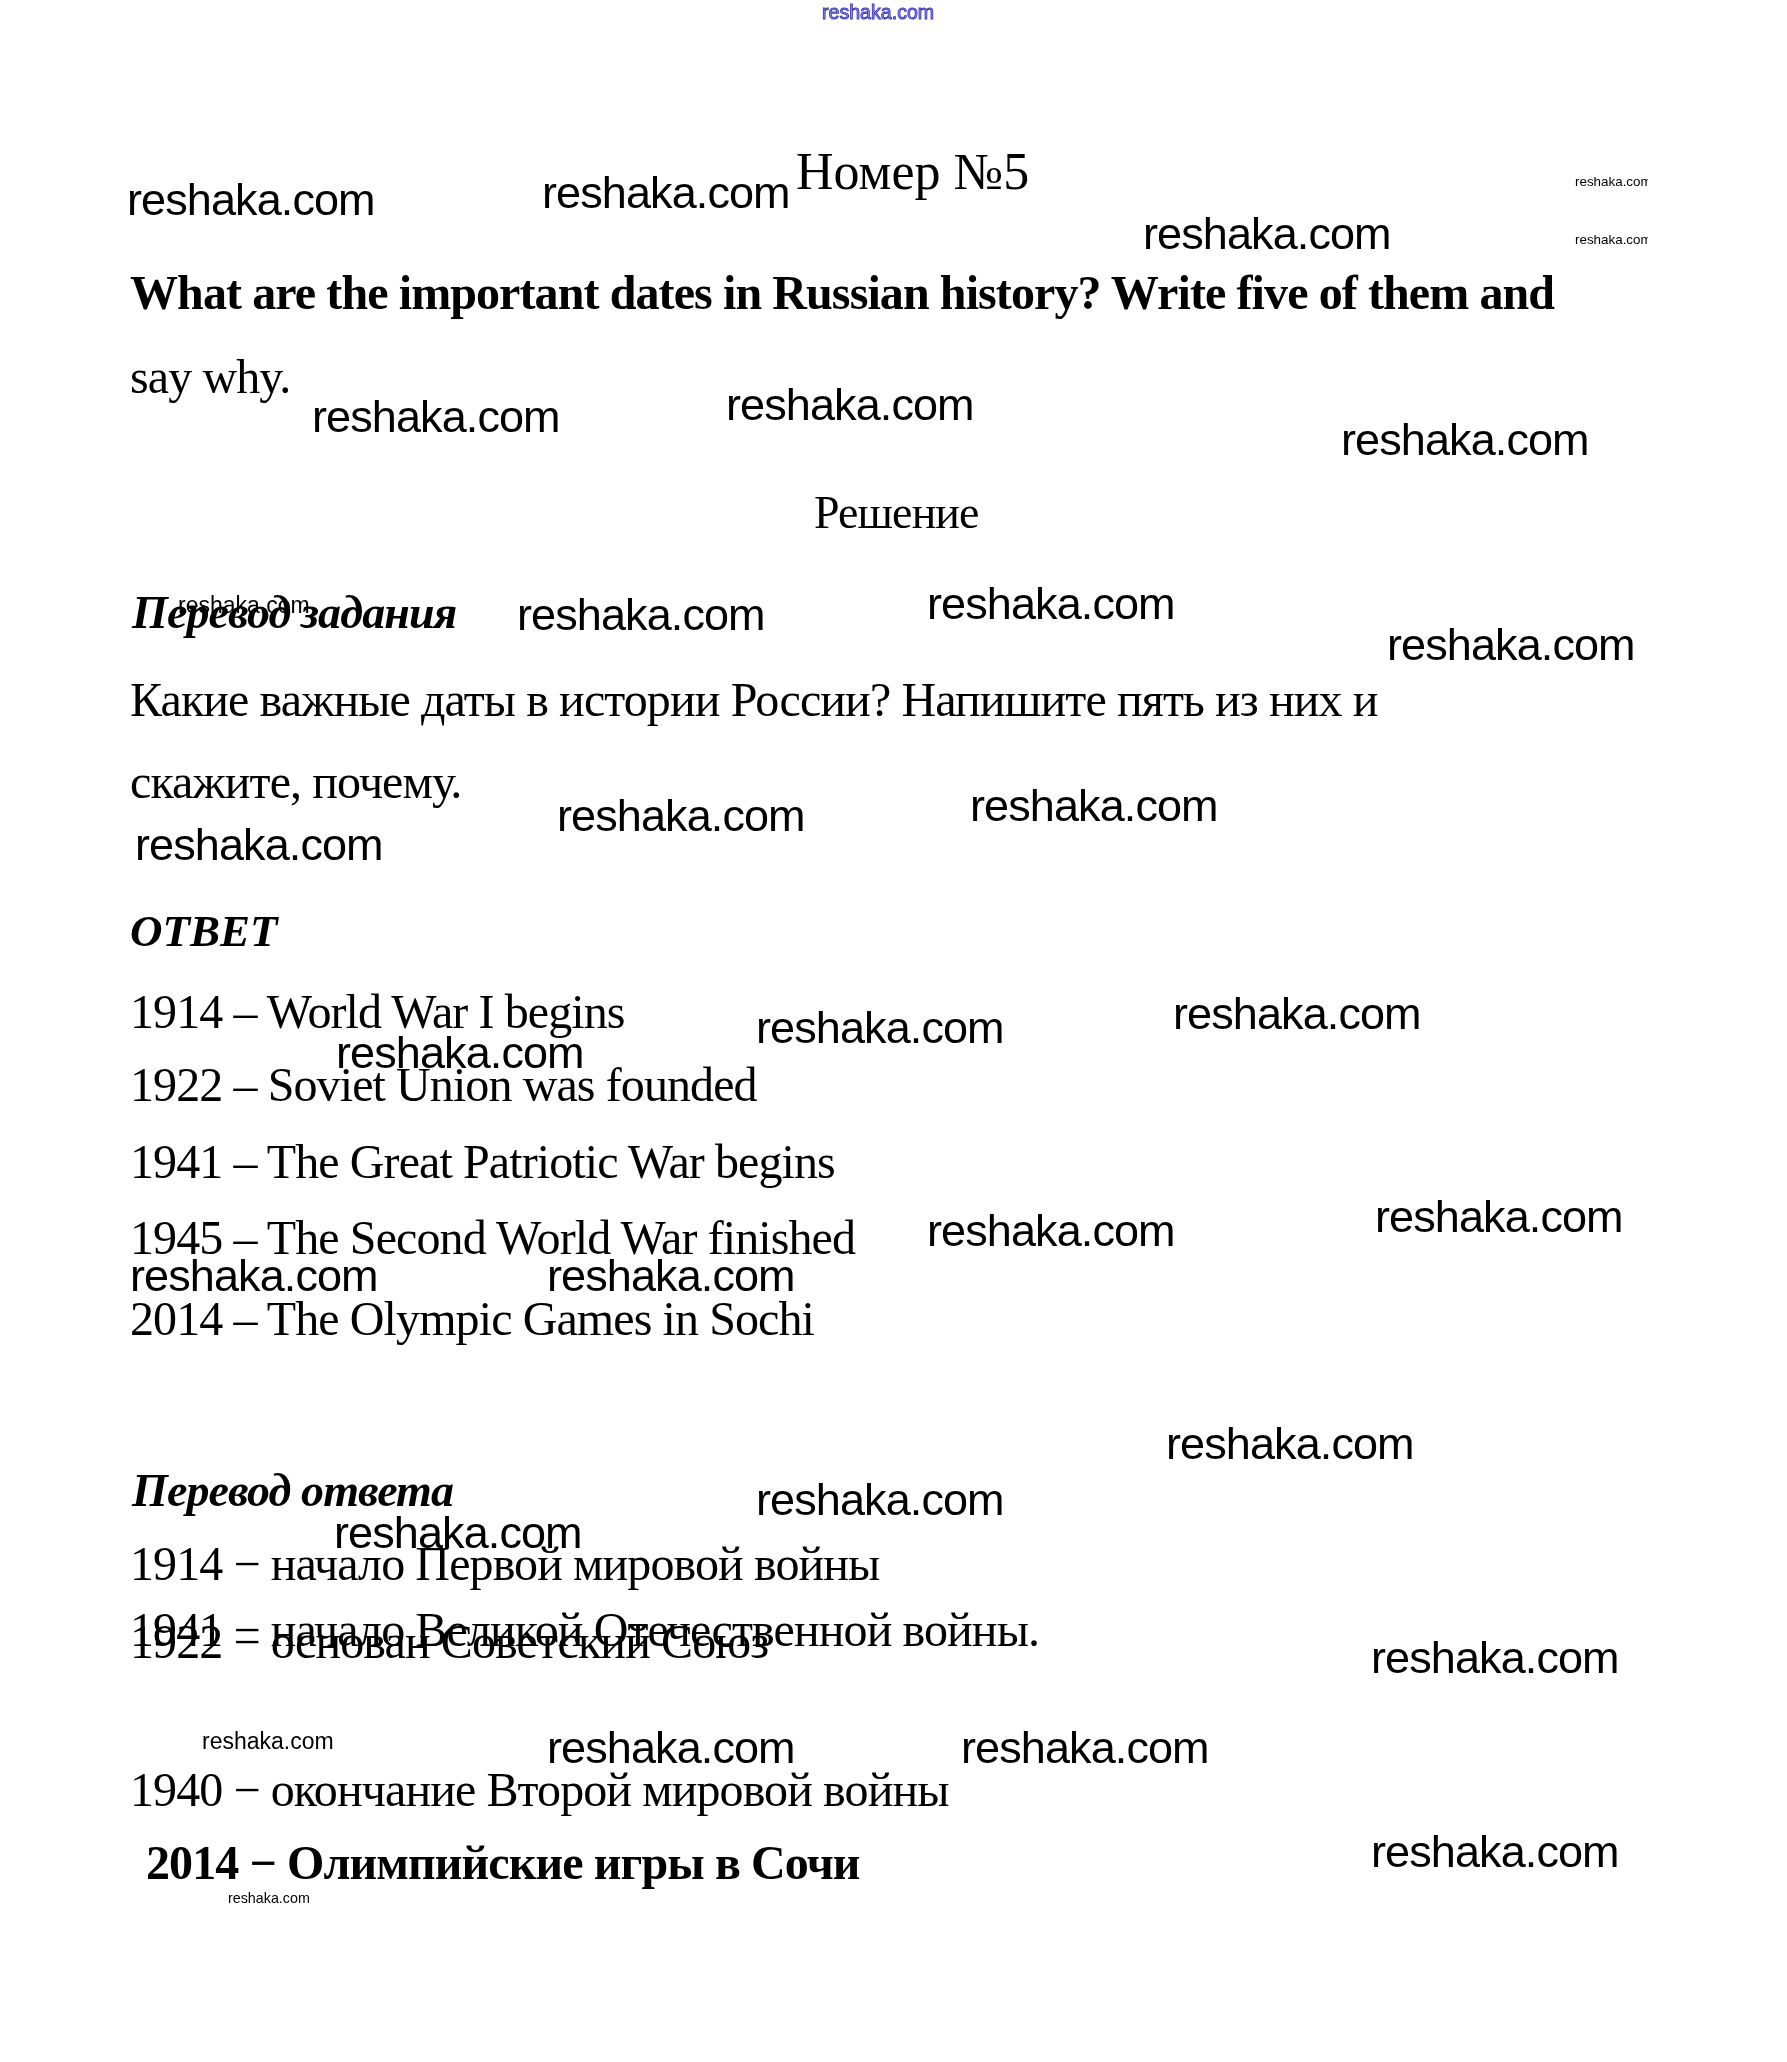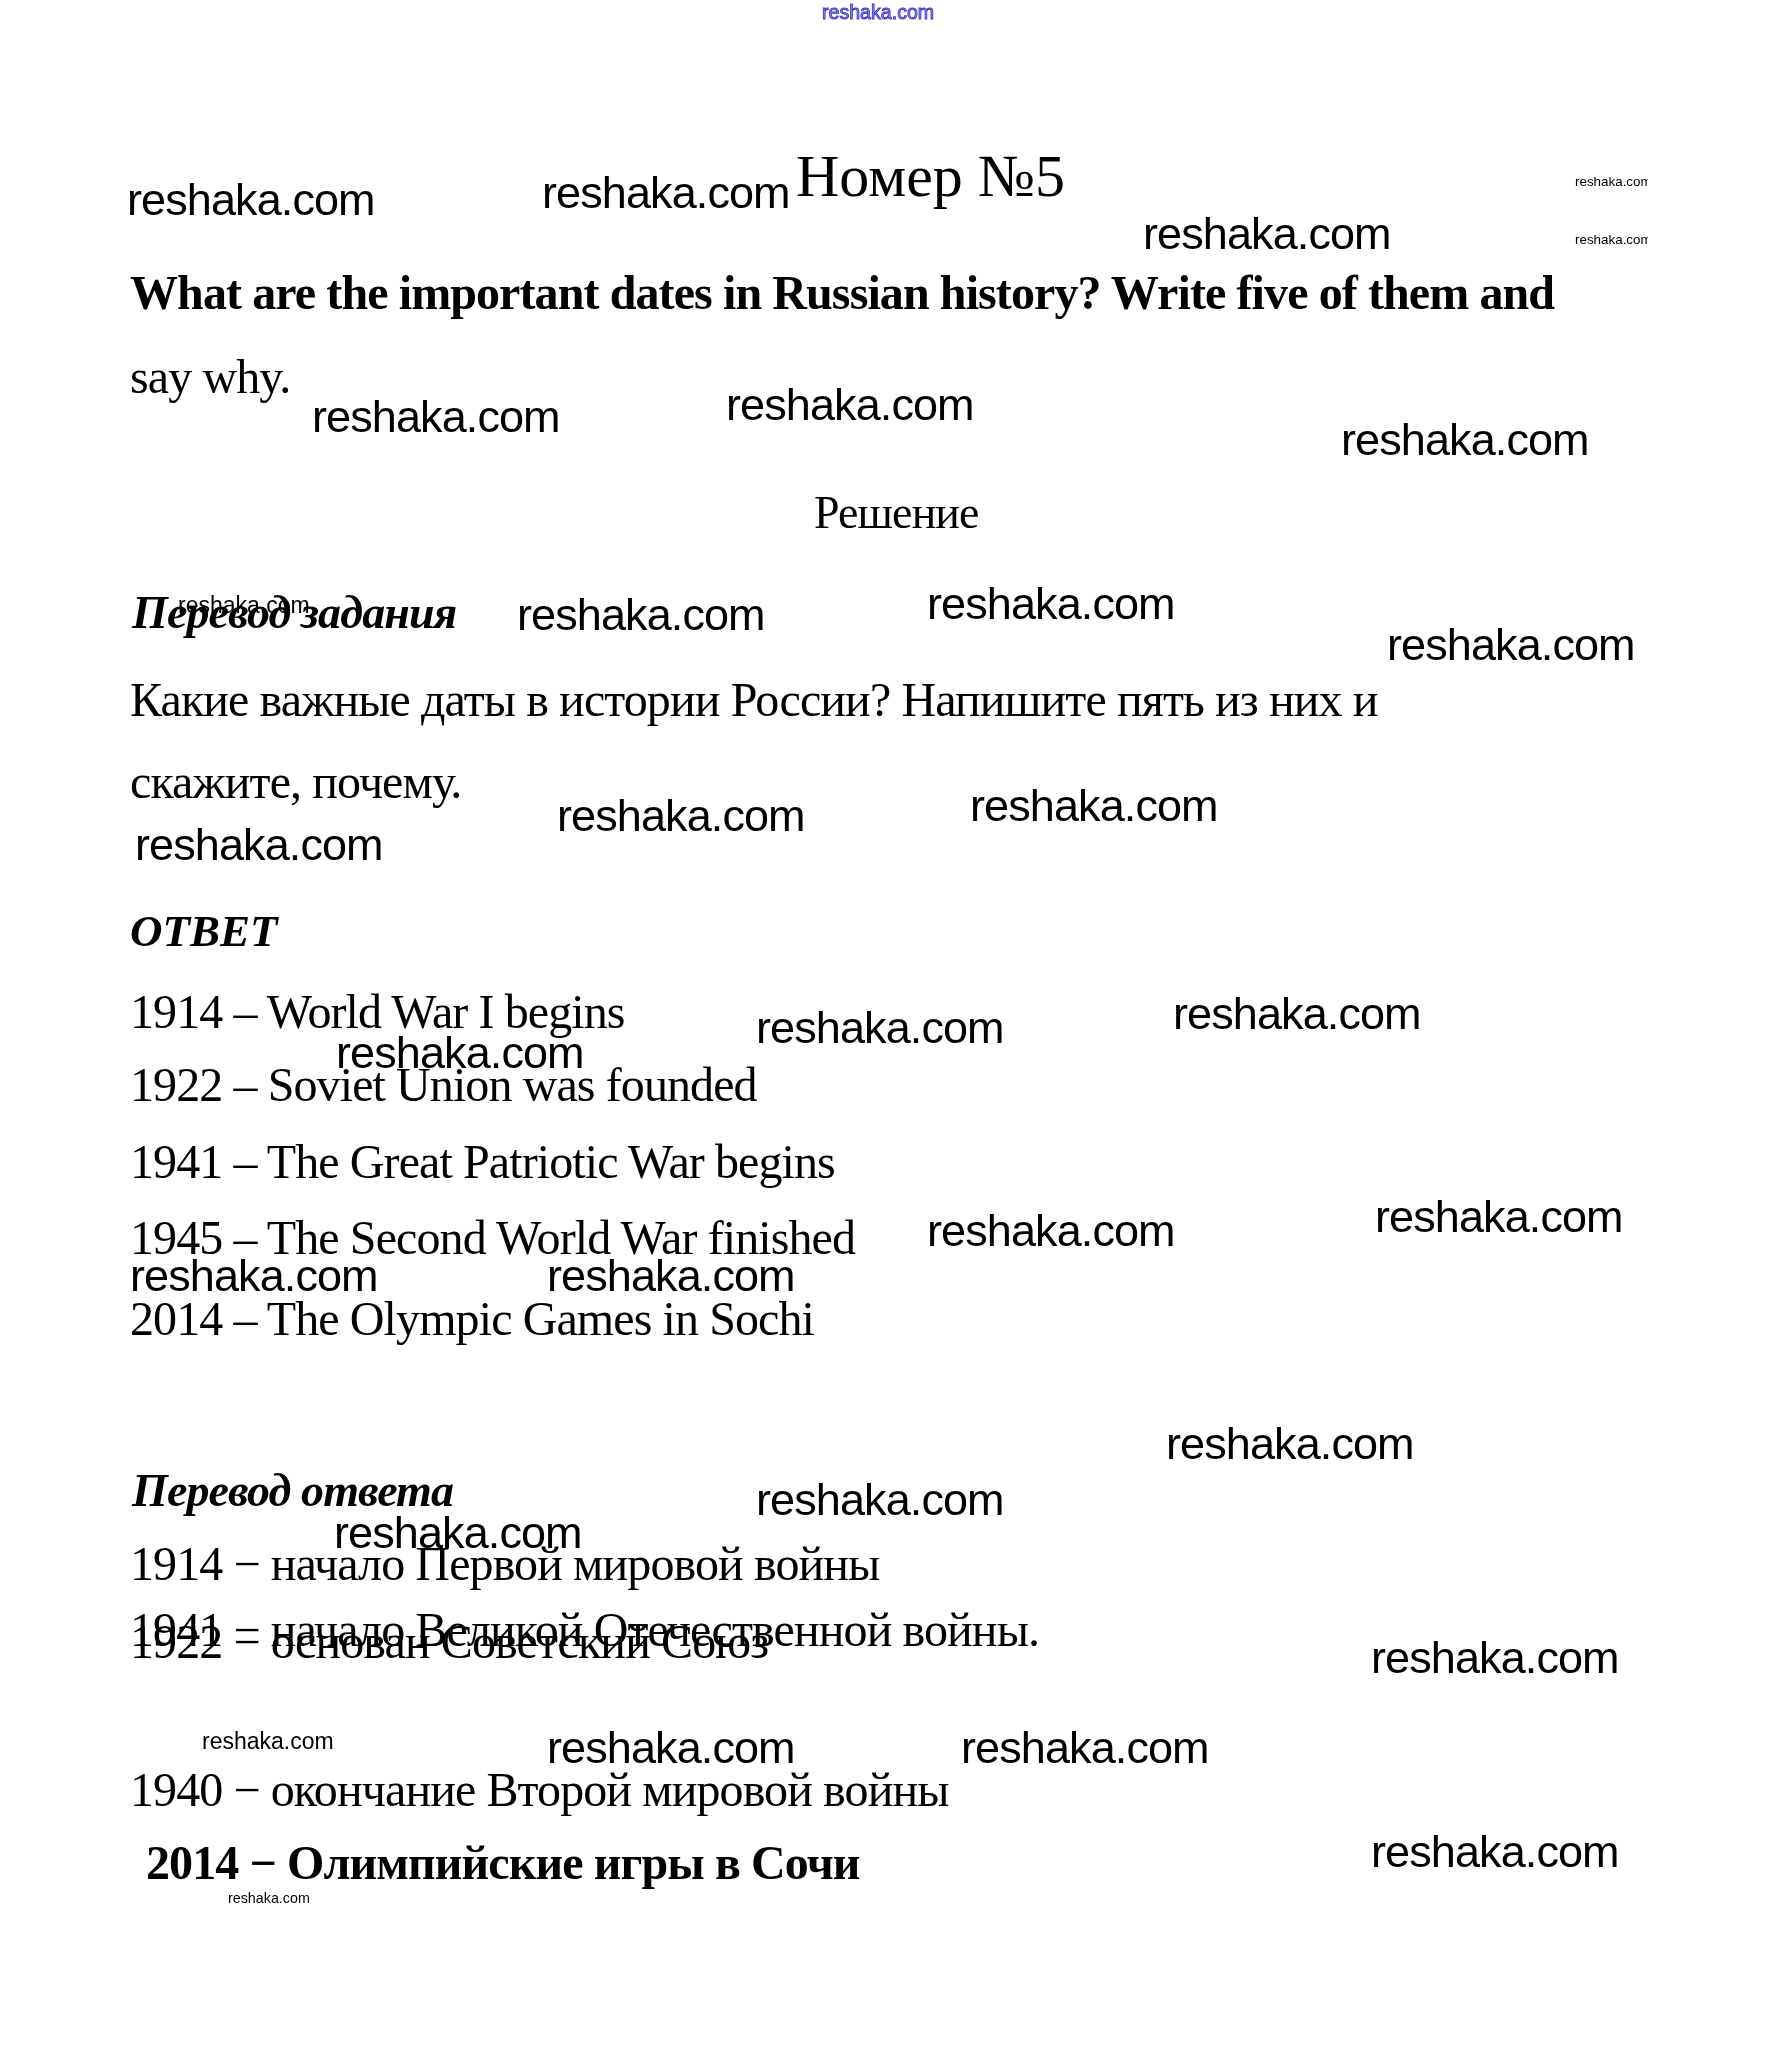--- a/index.html
+++ b/index.html
@@ -11,21 +11,21 @@
     overflow: hidden;
     font-family: "Liberation Serif", serif;
   }
   .abs { position: absolute; white-space: nowrap; line-height: 1.1; color: #000000; }
   
   .ser {
     font-family: "Liberation Serif", serif;
     font-size: 48px;
     letter-spacing: -0.9px;
   }
-  .title { font-size: 60px; letter-spacing: 0; }
+  .title { font-size: 52px; letter-spacing: 0; }
   .center-head { font-size: 46px; }
   .h-bi { font-size: 46px; font-weight: bold; font-style: italic; }
   .h-b  { font-size: 45px; font-weight: bold; letter-spacing: 0; }
   
   .wm {
     font-family: "Liberation Sans", sans-serif;
     font-size: 45px;
     color: #000000;
     letter-spacing: -0.9px;
   }

